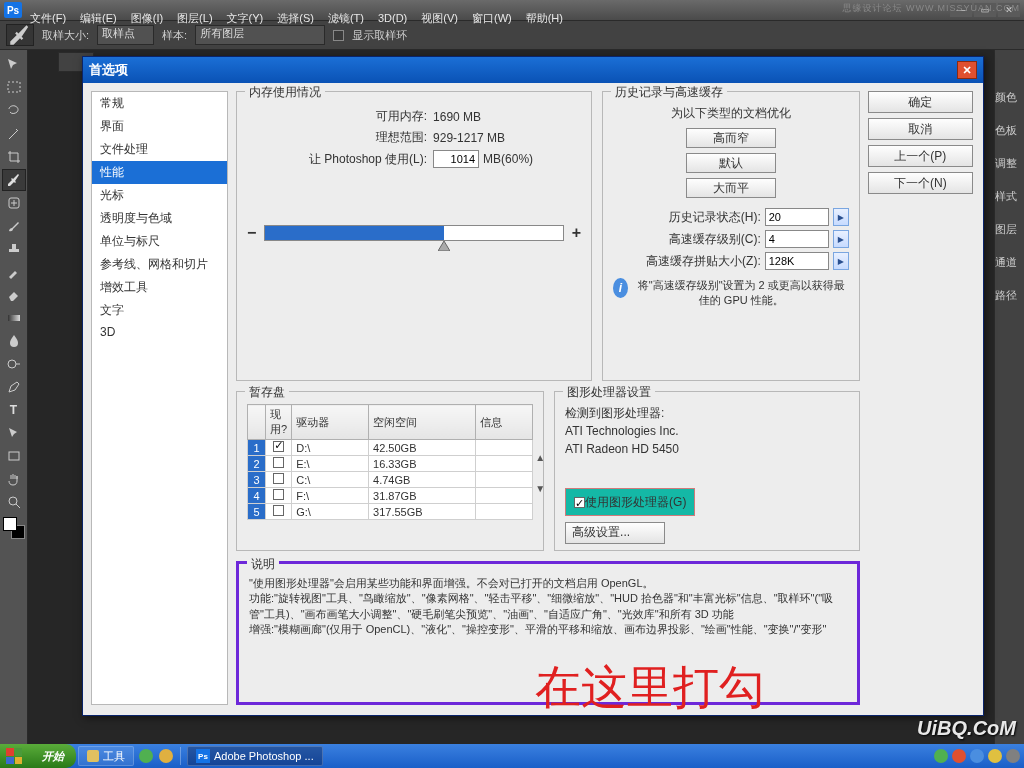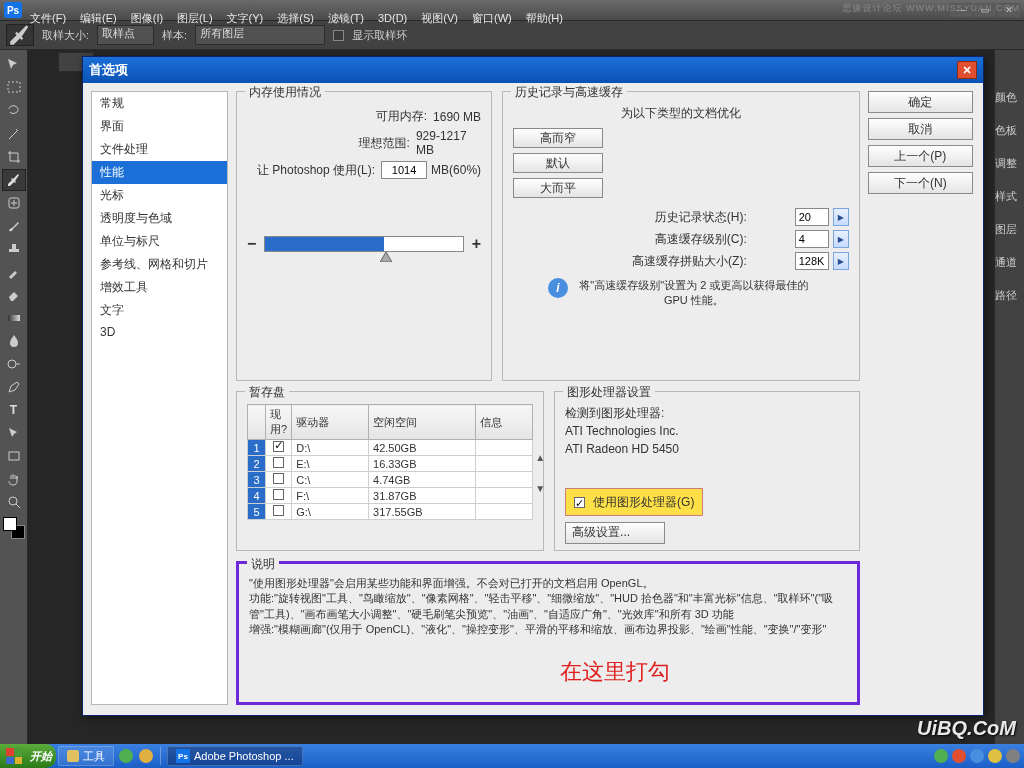--- a/index.html
+++ b/index.html
@@ -40,68 +40,68 @@
 .catlist div { padding: 3px 8px; cursor: default; }
 .catlist div.sel { background: #1b6fd6; color: #fff; }
 
 .center { width: 628px; display: flex; flex-direction: column; gap: 10px; }
 .rightcol { width: 106px; display: flex; flex-direction: column; gap: 5px; }
 .btn { height: 22px; background: linear-gradient(#fefefe,#e4e4e4); border: 1px solid #8a8a8a; font-size: 12px; cursor: pointer; display: flex; align-items: center; justify-content: center; padding: 0 6px; }
 
 .row1 { display: flex; gap: 10px; height: 290px; }
 .fs { border: 1px solid #b8b8b8; position: relative; padding: 12px 10px 10px; }
 .fs .legend { position: absolute; top: -8px; left: 8px; background: #ededed; padding: 0 4px; font-size: 12px; }
-.mem { width: 256px; }
+.mem { width: 356px; }
 .hist { flex: 1; }
 
 .memline { display: flex; align-items: center; margin: 4px 0; font-size: 12px; }
 .memline label { text-align: right; width: 180px; margin-right: 6px; }
-.num-in { width: 46px; height: 18px; border: 1px solid #888; background: #fff; padding: 0 3px; font-size: 11px; text-align: center; }
+.num-in { width: 46px; height: 18px; border: 1px solid #888; background: #fff; padding: 0 3px; font-size: 11px; text-align: right; }
 .slider { display: flex; align-items: center; margin-top: 56px; gap: 8px; }
 .slider .minus, .slider .plus { font-size: 16px; font-weight: bold; }
 .slider .track { flex: 1; height: 16px; border: 1px solid #888; background: #fff; position: relative; }
 .slider .fill { position: absolute; left: 0; top: 0; bottom: 0; width: 60%; background: #2a6dc9; }
 .slider .thumb { position: absolute; left: 58%; bottom: -10px; width: 12px; height: 10px; }
 .slider .thumb svg { width: 12px; height: 10px; }
 
 .hist-top { text-align: center; font-size: 12px; line-height: 1.5; margin-bottom: 6px; }
-.hist-btns { display: flex; flex-direction: column; gap: 5px; margin-bottom: 10px; }
+.hist-btns { display: flex; flex-direction: column; align-items: center; gap: 5px; margin-bottom: 10px; }
 .hist-btns .btn { width: 90px; height: 20px; }
 .fld { display: flex; align-items: center; justify-content: flex-end; margin: 4px 0; gap: 4px; }
 .fld label { font-size: 12px; }
-.fld input { width: 34px; height: 18px; border: 1px solid #888; font-size: 11px; padding: 0 3px; margin-left: 44px; }
+.fld input { width: 64px; height: 18px; border: 1px solid #888; font-size: 11px; padding: 0 3px; }
 .spin { width: 16px; height: 18px; background: linear-gradient(#e8f0ff,#c7dbff); border: 1px solid #7aa6e0; display: flex; align-items: center; justify-content: center; font-size: 8px; color: #2a5090; }
 .info-row { display: flex; align-items: flex-start; gap: 6px; margin-top: 8px; justify-content: center; }
 .info-icon { width: 20px; height: 20px; border-radius: 50%; background: #4a8ee0; color: #fff; font-weight: bold; font-size: 12px; display: flex; align-items: center; justify-content: center; font-style: italic; }
 .info-txt { font-size: 11px; text-align: center; max-width: 240px; }
 
 .row2 { display: flex; gap: 10px; height: 160px; }
 .scratch { width: 308px; }
 .gpu { flex: 1; }
 .tbl { width: 100%; border-collapse: collapse; font-size: 11px; }
 .tbl th { background: linear-gradient(#f7f7f7,#e5e5e5); border: 1px solid #b0b0b0; padding: 2px 4px; font-weight: normal; text-align: left; }
 .tbl td { border: 1px solid #cfcfcf; padding: 1px 4px; background: #fff; }
 .tbl td.num { background: #2a6dc9; color: #fff; text-align: center; width: 18px; }
 .tbl td.ck { width: 20px; text-align: center; }
 .ckbox { width: 11px; height: 11px; border: 1px solid #666; background: #fff; display: inline-block; position: relative; }
 .ckbox.on::after { content: "✓"; position: absolute; top: -3px; left: 0; font-size: 11px; color: #000; }
 .arrows { position: absolute; right: -2px; top: 60px; display: flex; flex-direction: column; gap: 20px; font-size: 10px; color: #555; }
 
 .gpu-body { font-size: 12px; line-height: 1.5; }
-.gpu-hl { margin-top: 30px; background: #fde047; border: 1px solid #d07a7a; padding: 4px 8px; display: inline-flex; align-items: center; gap: 8px; }
+.gpu-hl { margin-top: 30px; background: #14b8a6; border: 1px solid #d07a7a; padding: 4px 8px; display: inline-flex; align-items: center; gap: 0; }
 .gpu-hl .ckbox { vertical-align: middle; }
 .adv-btn { margin-top: 6px; display: inline-block; }
 
 .desc { border: 3px solid #6d28d9; position: relative; padding: 12px 10px; font-size: 11px; line-height: 1.4; flex: 1; }
 .desc .legend { position: absolute; top: -8px; left: 8px; background: #ededed; padding: 0 4px; font-size: 12px; }
 
-.anno { position: absolute; left: 477px; top: 600px; color: #e02020; font-size: 22px; font-family: "SimSun", serif; pointer-events: none; }
+.anno { position: absolute; left: 452px; top: 600px; color: #e02020; font-size: 46px; font-family: "SimSun", serif; pointer-events: none; }
 
 .taskbar { position: absolute; bottom: 0; left: 0; right: 0; height: 24px; background: linear-gradient(#3a80e0,#1a5fc8); display: flex; align-items: center; font-size: 11px; color: #fff; }
-.start { height: 24px; background: linear-gradient(#5aac3a,#2a7a18); padding: 0 4px 0 6px; display: flex; align-items: center; gap: 8px; font-weight: bold; font-style: italic; border-radius: 0 10px 10px 0; }
+.start { height: 24px; background: linear-gradient(#5aac3a,#2a7a18); padding: 0 12px 0 6px; display: flex; align-items: center; gap: 20px; font-weight: bold; font-style: italic; border-radius: 0 10px 10px 0; }
 .start-logo { width: 16px; height: 16px; display: grid; grid-template: 1fr 1fr/1fr 1fr; gap: 1px; }
 .start-logo span:nth-child(1){background:#e04030}.start-logo span:nth-child(2){background:#4a9a3a}.start-logo span:nth-child(3){background:#3a6ad0}.start-logo span:nth-child(4){background:#e0b030}
 .tb-item { height: 20px; padding: 0 8px; margin: 0 2px; background: rgba(255,255,255,.1); border: 1px solid rgba(255,255,255,.2); display: flex; align-items: center; gap: 4px; border-radius: 2px; }
 .tb-item.active { background: rgba(0,0,30,.3); }
 .tray { margin-left: auto; display: flex; align-items: center; gap: 4px; padding-right: 4px; }
 .tray .ic { width: 14px; height: 14px; border-radius: 50%; }
 
 .watermark { position: absolute; top: 2px; right: 4px; color: #888; font-size: 9px; letter-spacing: 1px; }
 .ubq { position: absolute; bottom: 28px; right: 8px; color: #e8e8e8; font-size: 20px; font-weight: bold; font-style: italic; text-shadow: 1px 1px 2px #000; }
 </style>

